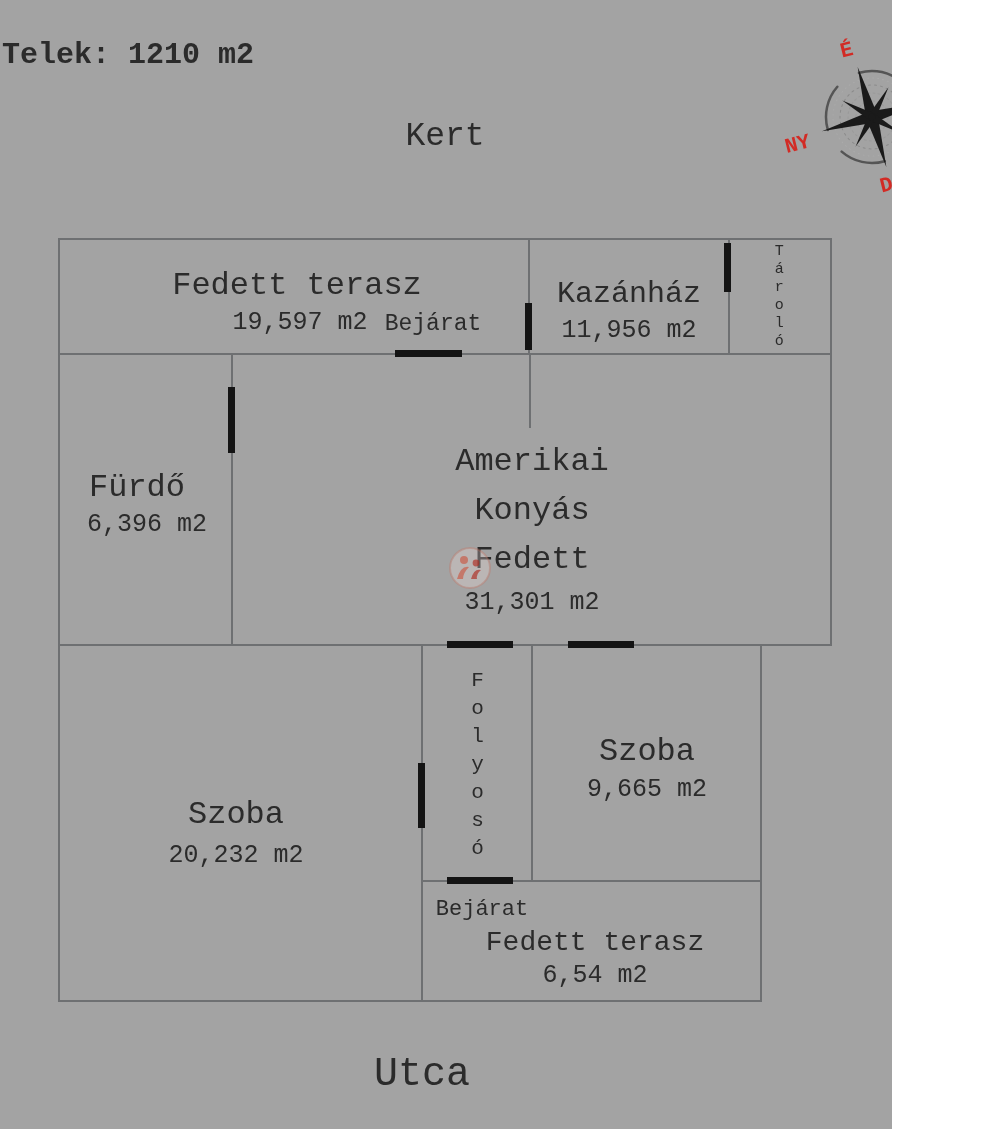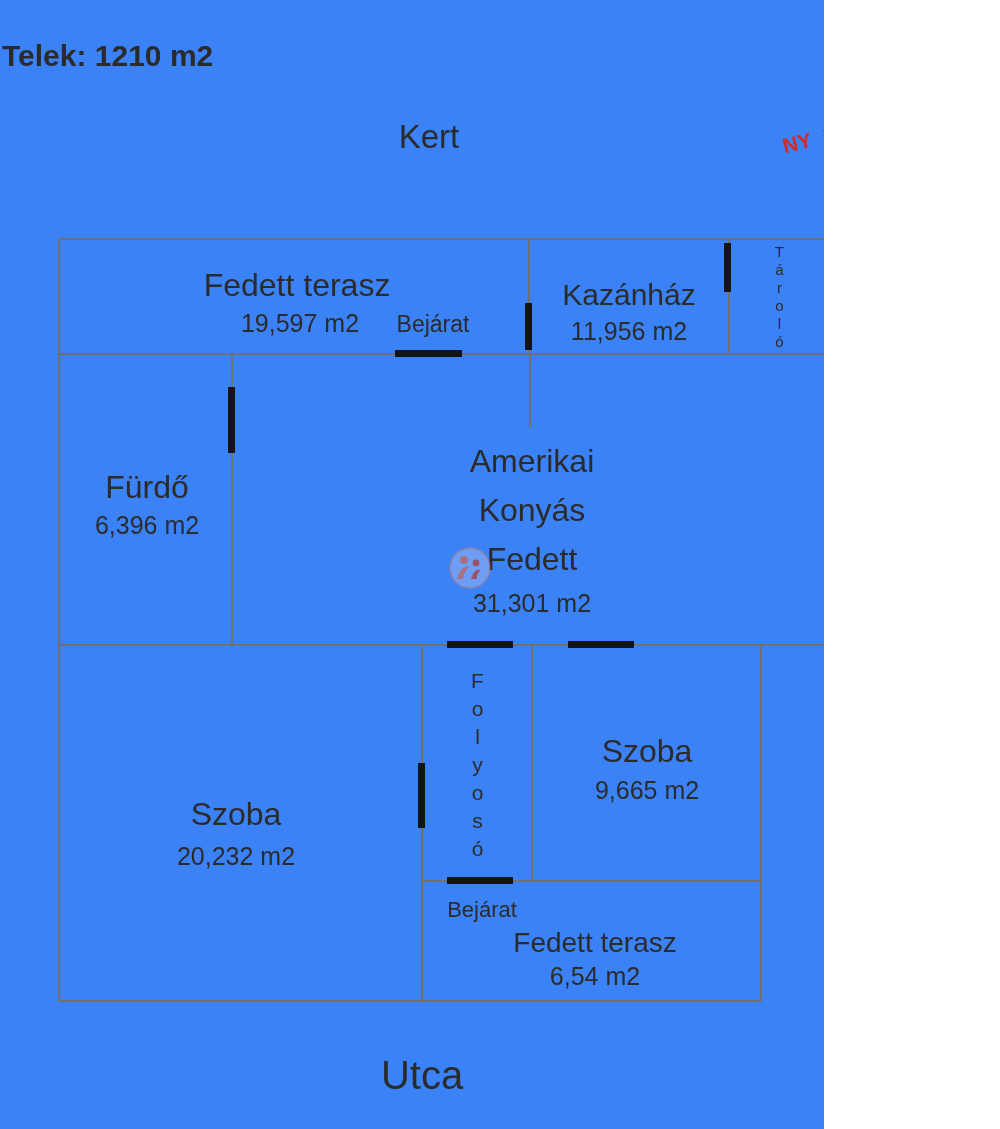--- a/index.html
+++ b/index.html
@@ -3,32 +3,32 @@
 <meta charset="utf-8">
 <style>
   :root{
     --wall:#6e7072;
     --door:#141414;
     --text:#2b2b2b;
     --accent:#d22b25;
   }
   html,body{margin:0;padding:0;background:#ffffff;}
   #stage{
-    position:relative;width:824px;height:1129px;background:#3b82f6;overflow:hidden;
-    font-family:Liberation Sans, sans-serif;color:var(--text);
+    position:relative;width:892px;height:1129px;background:#a3a3a3;overflow:hidden;
+    font-family:Liberation Mono, monospace;color:var(--text);
   }
   .wall{position:absolute;background:var(--wall);}
   .door{position:absolute;background:var(--door);}
   .lbl{position:absolute;transform:translate(-50%,-50%);white-space:nowrap;
        text-align:center;line-height:1.05;color:var(--text);}
   .room-name{font-size:32px;}
   .room-area{font-size:25px;}
   .vtext{writing-mode:vertical-lr;text-orientation:upright;}
   #telek{position:absolute;left:2px;top:40px;font-size:30px;font-weight:bold;transform:none;}
-  #kert{font-size:33px;}
+  #kert{font-size:33px;margin-left:16px;}
   #utca{font-size:40px;}
   #disclaimer{font-size:29px;letter-spacing:-0.5px;}
   #bejarat-top{font-size:23px;}
   #bejarat-bottom{font-size:22px;}
   #kazanhaz-name{font-size:30px;}
   #terasz2-name{font-size:28px;}
   #tarolo-name{font-size:15px;letter-spacing:1px;}
   #folyoso-name{font-size:21px;letter-spacing:5px;}
   svg{position:absolute;overflow:visible;}
   .compass-label{font-weight:bold;font-size:21px;fill:var(--accent);}
@@ -91,21 +91,21 @@
 
   <div class="lbl room-name" style="left:297px;top:286px;">Fedett terasz</div>
   <div class="lbl room-area" style="left:300px;top:323px;">19,597 m2</div>
   <div id="bejarat-top" class="lbl" style="left:433px;top:324px;">Bejárat</div>
 
   <div id="kazanhaz-name" class="lbl" style="left:629px;top:295px;">Kazánház</div>
   <div class="lbl room-area" style="left:629px;top:331px;">11,956 m2</div>
 
   <div id="tarolo-name" class="lbl vtext" style="left:779px;top:297px;">Tároló</div>
 
-  <div class="lbl room-name" style="left:147px;top:488px;">Fürdő</div>
+  <div class="lbl room-name" style="left:137px;top:488px;">Fürdő</div>
   <div class="lbl room-area" style="left:147px;top:525px;">6,396 m2</div>
 
   <div class="lbl room-name" style="left:532px;top:462px;">Amerikai</div>
   <div class="lbl room-name" style="left:532px;top:511px;">Konyás</div>
   <div class="lbl room-name" style="left:532px;top:560px;">Fedett</div>
   <div class="lbl room-area" style="left:532px;top:603px;text-align:right;">31,301 m2</div>
 
   <svg style="left:447px;top:545px;" width="46" height="46" viewBox="0 0 46 46" opacity="0.75">
     <circle cx="23" cy="23" r="20" fill="rgba(255,238,235,0.35)" stroke="rgba(190,120,105,0.55)" stroke-width="2"></circle>
     <circle cx="17" cy="15" r="4" fill="#cf6a58"></circle>

